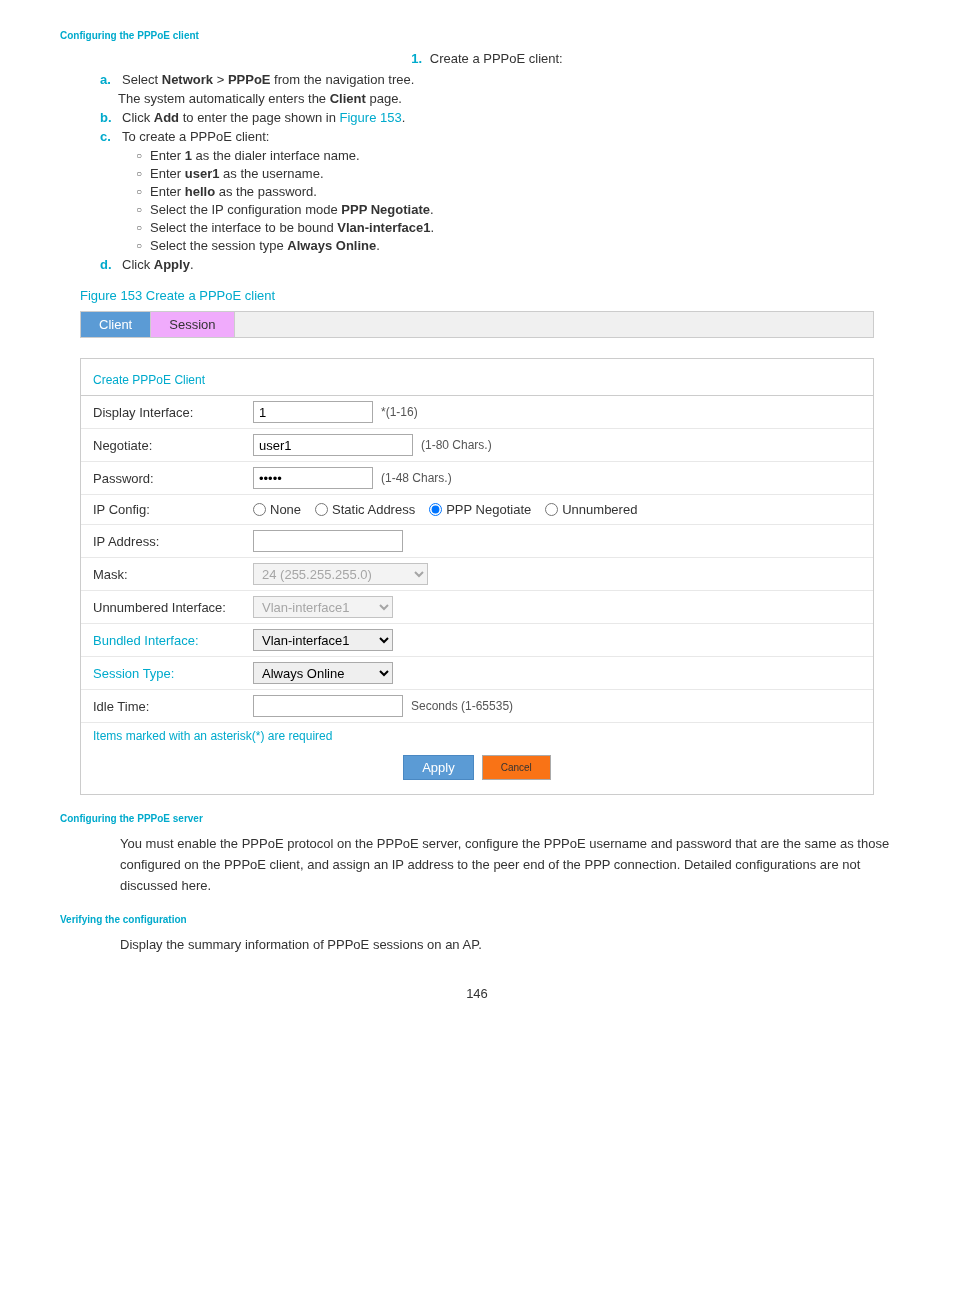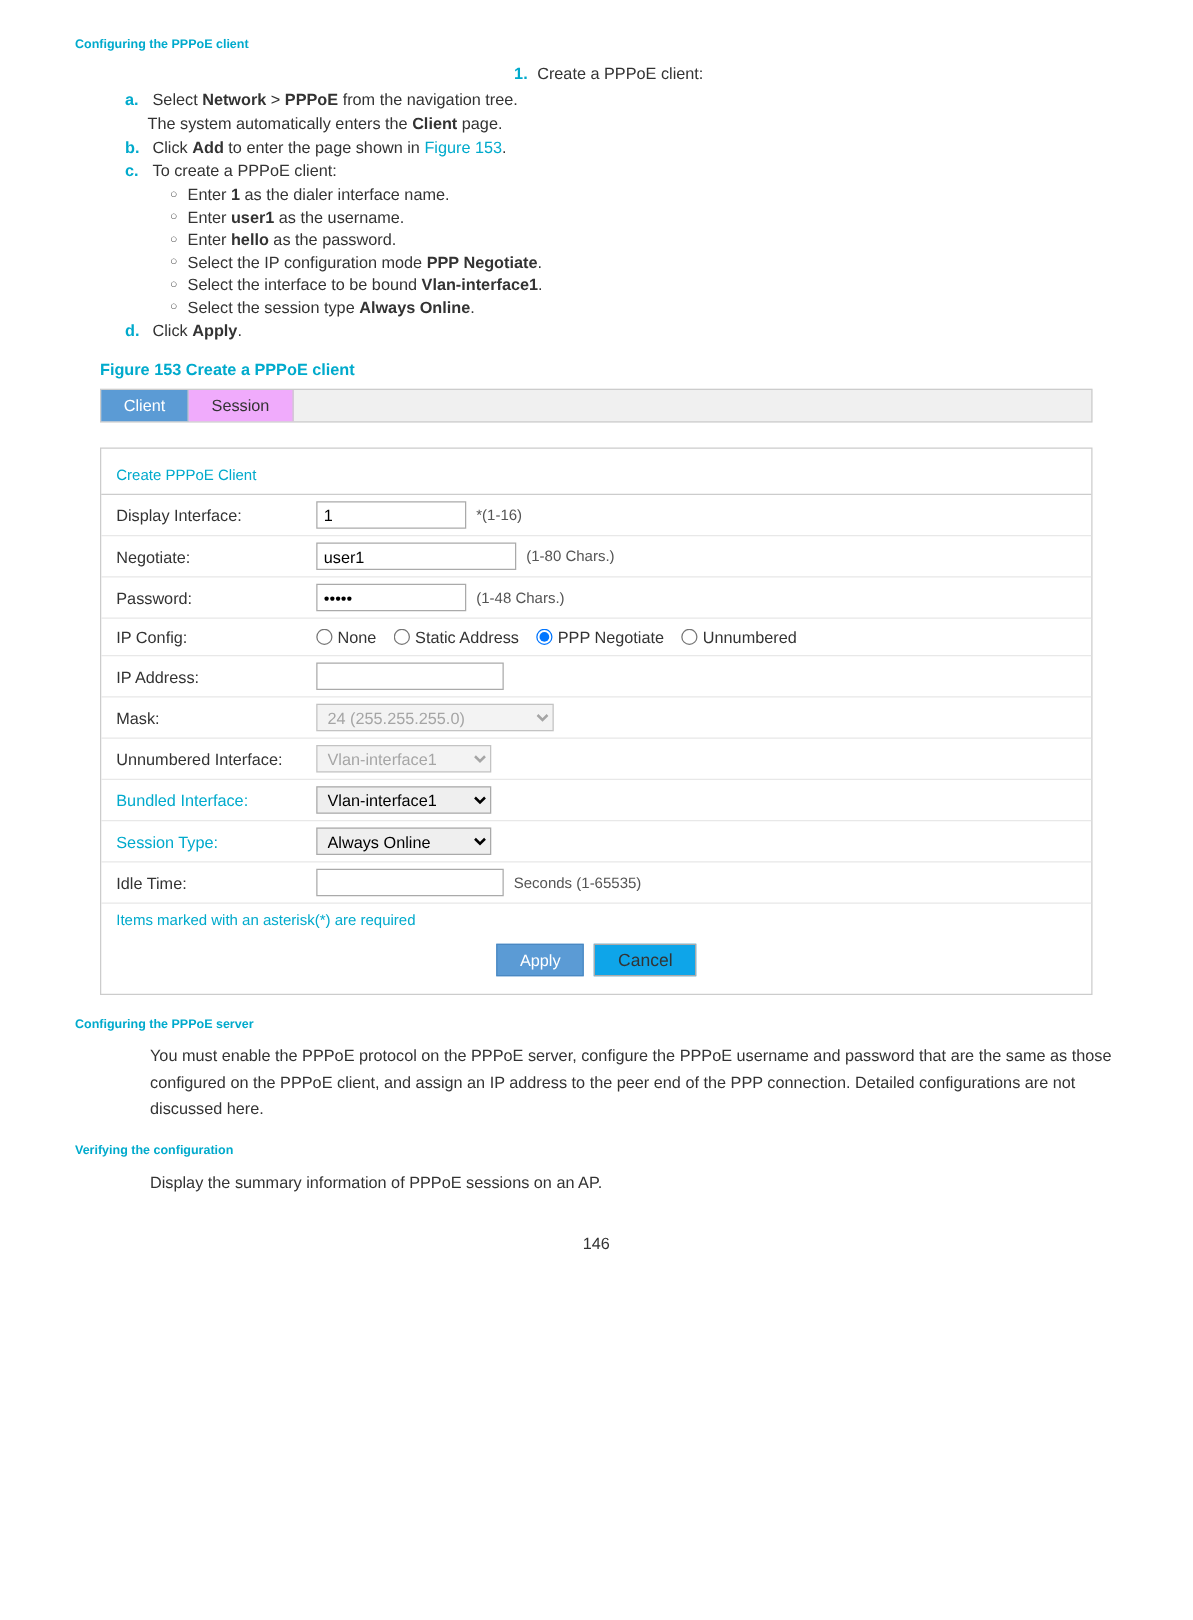--- a/index.html
+++ b/index.html
@@ -60,21 +60,21 @@
       color: #555;
       margin-right: 8px;
       font-size: 10px;
       margin-top: 2px;
     }
     b { font-weight: bold; }
     a.fig-link { color: #00aacc; text-decoration: none; }
 
     .figure-caption {
       color: #00aacc;
-      font-weight: bold;
+      font-weight: normal;
       font-size: 13px;
       margin-top: 7px;
       margin-bottom: 8px;
       margin-left: 20px;
     }
 
     
     .tab-bar {
       display: flex;
       border: 1px solid #ccc;
@@ -179,25 +179,25 @@
     button.apply-btn {
       background: #5b9bd5;
       color: #fff;
       border: 1px solid #4a88c2;
       padding: 4px 18px;
       font-size: 13px;
       cursor: pointer;
       min-width: 60px;
     }
     button.cancel-btn {
-      background: #0ea5e9;
+      background: #f97316;
       color: #333;
       border: 1px solid #aaa;
       padding: 4px 18px;
-      font-size: 14px;
+      font-size: 10px;
       cursor: pointer;
       min-width: 60px;
     }
 
     .section-gap {
       margin-top: 18px;
     }
     .body-text {
       margin-left: 60px;
       margin-bottom: 10px;
@@ -340,21 +340,21 @@
   <div class="form-row">
     <div class="form-label">IP Address:</div>
     <div class="form-value">
       <input type="text" value="" style="width: 150px;">
     </div>
   </div>
 
   <div class="form-row">
     <div class="form-label">Mask:</div>
     <div class="form-value">
-      <select disabled="" style="width:190px;">
+      <select disabled="" style="width:175px;">
         <option>24 (255.255.255.0)</option>
       </select>
     </div>
   </div>
 
   <div class="form-row">
     <div class="form-label">Unnumbered Interface:</div>
     <div class="form-value">
       <select disabled="" style="width:140px;">
         <option>Vlan-interface1</option>

